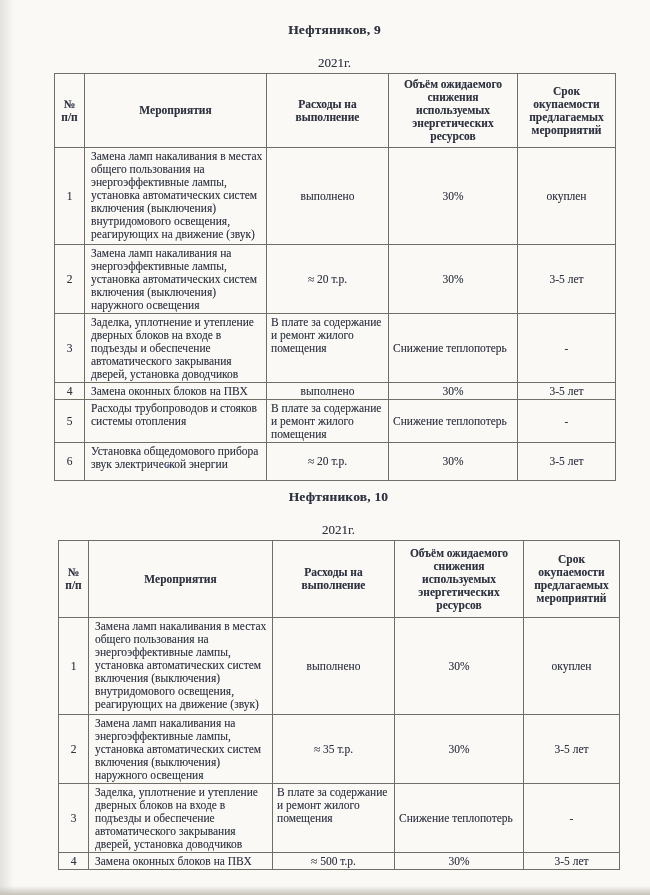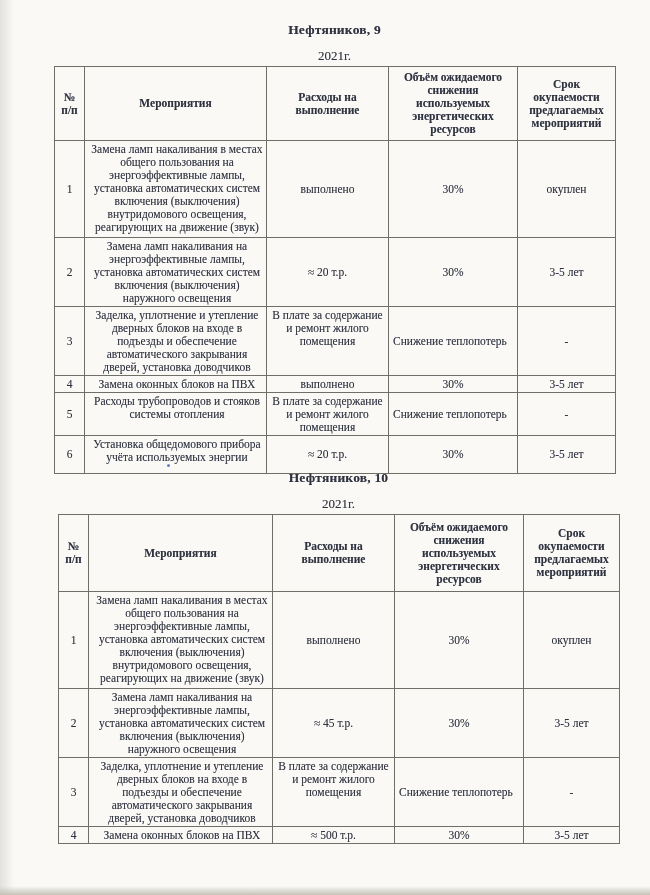--- a/index.html
+++ b/index.html
@@ -17,43 +17,43 @@
   .edge-bottom{
     position:absolute;left:0;bottom:0;width:100%;height:9px;
     background:linear-gradient(180deg,rgba(250,249,246,0),#c6c2b9);
   }
   .speck{
     position:absolute;left:167px;top:464px;width:3px;height:3px;
     background:#3c4fae;border-radius:50%;opacity:.75;
   }
   .block{position:absolute;width:561px;}
   .b0{left:54px;top:22px;}
-  .b1{left:58px;top:470px;}
+  .b1{left:58px;top:489px;}
   .title{
     margin:0;font-size:13.5px;font-weight:bold;text-align:center;
     letter-spacing:.2px;text-shadow:0 0 .6px rgba(47,51,64,.45);
   }
   .year{
-    font-size:13px;text-align:center;margin-top:10px;
+    font-size:13px;text-align:center;margin-top:17px;
     text-shadow:0 0 .5px rgba(47,51,64,.35);
   }
   table{
     border-collapse:collapse;table-layout:fixed;width:561px;margin-top:2px;
   }
   th,td{
     border:1px solid #6f6f67;
     padding:1px 4px;
     font-size:11.5px;line-height:13px;
     overflow:hidden;
     text-shadow:0 0 .5px rgba(47,51,64,.35);
   }
   th{font-weight:bold;text-align:center;vertical-align:middle;}
   td{text-align:center;vertical-align:middle;}
   td.ta-left{text-align:left;}
-  td.va-top{vertical-align:top;padding-top:2px;text-align:center;}
+  td.va-top{vertical-align:top;padding-top:2px;}
   td[data-name="measure-cell"]{padding-left:6px;padding-right:3px;}
 
   
   #t0 .c1{width:30px}#t0 .c2{width:182px}#t0 .c3{width:122px}#t0 .c4{width:129px}#t0 .c5{width:98px}
   #t1 .c1{width:30px}#t1 .c2{width:184px}#t1 .c3{width:122px}#t1 .c4{width:129px}#t1 .c5{width:96px}
 
   
   #t0 thead tr{height:74px}
   #t0 tbody tr:nth-child(1){height:97px}
   #t0 tbody tr:nth-child(2){height:68px}
@@ -126,21 +126,21 @@
           </tr>
           <tr data-name="table-row">
             <td data-name="row-number">5</td>
             <td data-name="measure-cell" class="ta-left va-top">Расходы трубопроводов и стояков системы отопления</td>
             <td data-name="cost-cell" class="ta-left va-top">В плате за содержание и ремонт жилого помещения</td>
             <td data-name="reduction-cell" class="ta-left">Снижение теплопотерь</td>
             <td data-name="payback-cell">-</td>
           </tr>
           <tr data-name="table-row">
             <td data-name="row-number">6</td>
-            <td data-name="measure-cell" class="ta-left va-top">Установка общедомового прибора учёта используемых энергии</td>
+            <td data-name="measure-cell" class="ta-left va-top">Установка общедомового прибора звук электрической энергии</td>
             <td data-name="cost-cell">≈ 20 т.р.</td>
             <td data-name="reduction-cell">30%</td>
             <td data-name="payback-cell">3-5 лет</td>
           </tr>
         </tbody>
     </table>
   </section>
 
   <section class="block b1" data-name="table-block-neftyanikov-10">
     <h1 class="title" data-name="building-title">Нефтяников, 10</h1>
@@ -166,21 +166,21 @@
           <tr data-name="table-row">
             <td data-name="row-number">1</td>
             <td data-name="measure-cell" class="ta-left va-top">Замена ламп накаливания в местах общего пользования на энергоэффективные лампы, установка автоматических систем включения (выключения) внутридомового освещения, реагирующих на движение (звук)</td>
             <td data-name="cost-cell">выполнено</td>
             <td data-name="reduction-cell">30%</td>
             <td data-name="payback-cell">окуплен</td>
           </tr>
           <tr data-name="table-row">
             <td data-name="row-number">2</td>
             <td data-name="measure-cell" class="ta-left va-top">Замена ламп накаливания на энергоэффективные лампы, установка автоматических систем включения (выключения) наружного освещения</td>
-            <td data-name="cost-cell">≈ 45 т.р.</td>
+            <td data-name="cost-cell">≈ 35 т.р.</td>
             <td data-name="reduction-cell">30%</td>
             <td data-name="payback-cell">3-5 лет</td>
           </tr>
           <tr data-name="table-row">
             <td data-name="row-number">3</td>
             <td data-name="measure-cell" class="ta-left va-top">Заделка, уплотнение и утепление дверных блоков на входе в подъезды и обеспечение автоматического закрывания дверей, установка доводчиков</td>
             <td data-name="cost-cell" class="ta-left va-top">В плате за содержание и ремонт жилого помещения</td>
             <td data-name="reduction-cell" class="ta-left">Снижение теплопотерь</td>
             <td data-name="payback-cell">-</td>
           </tr>

